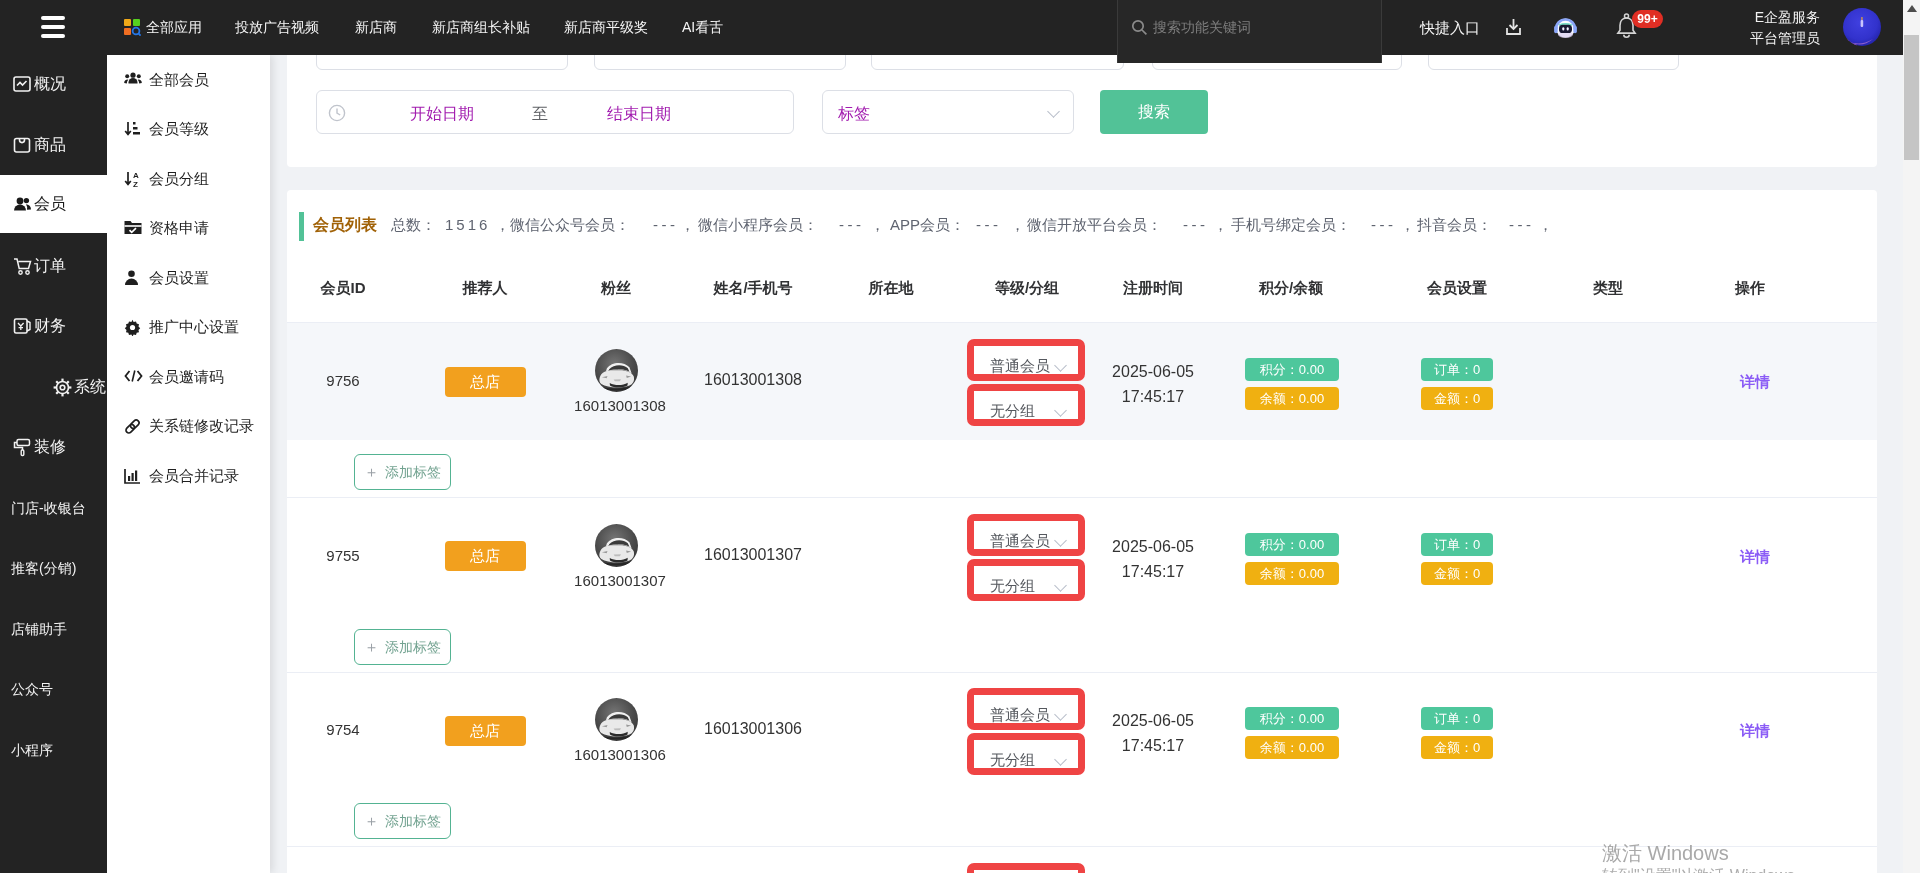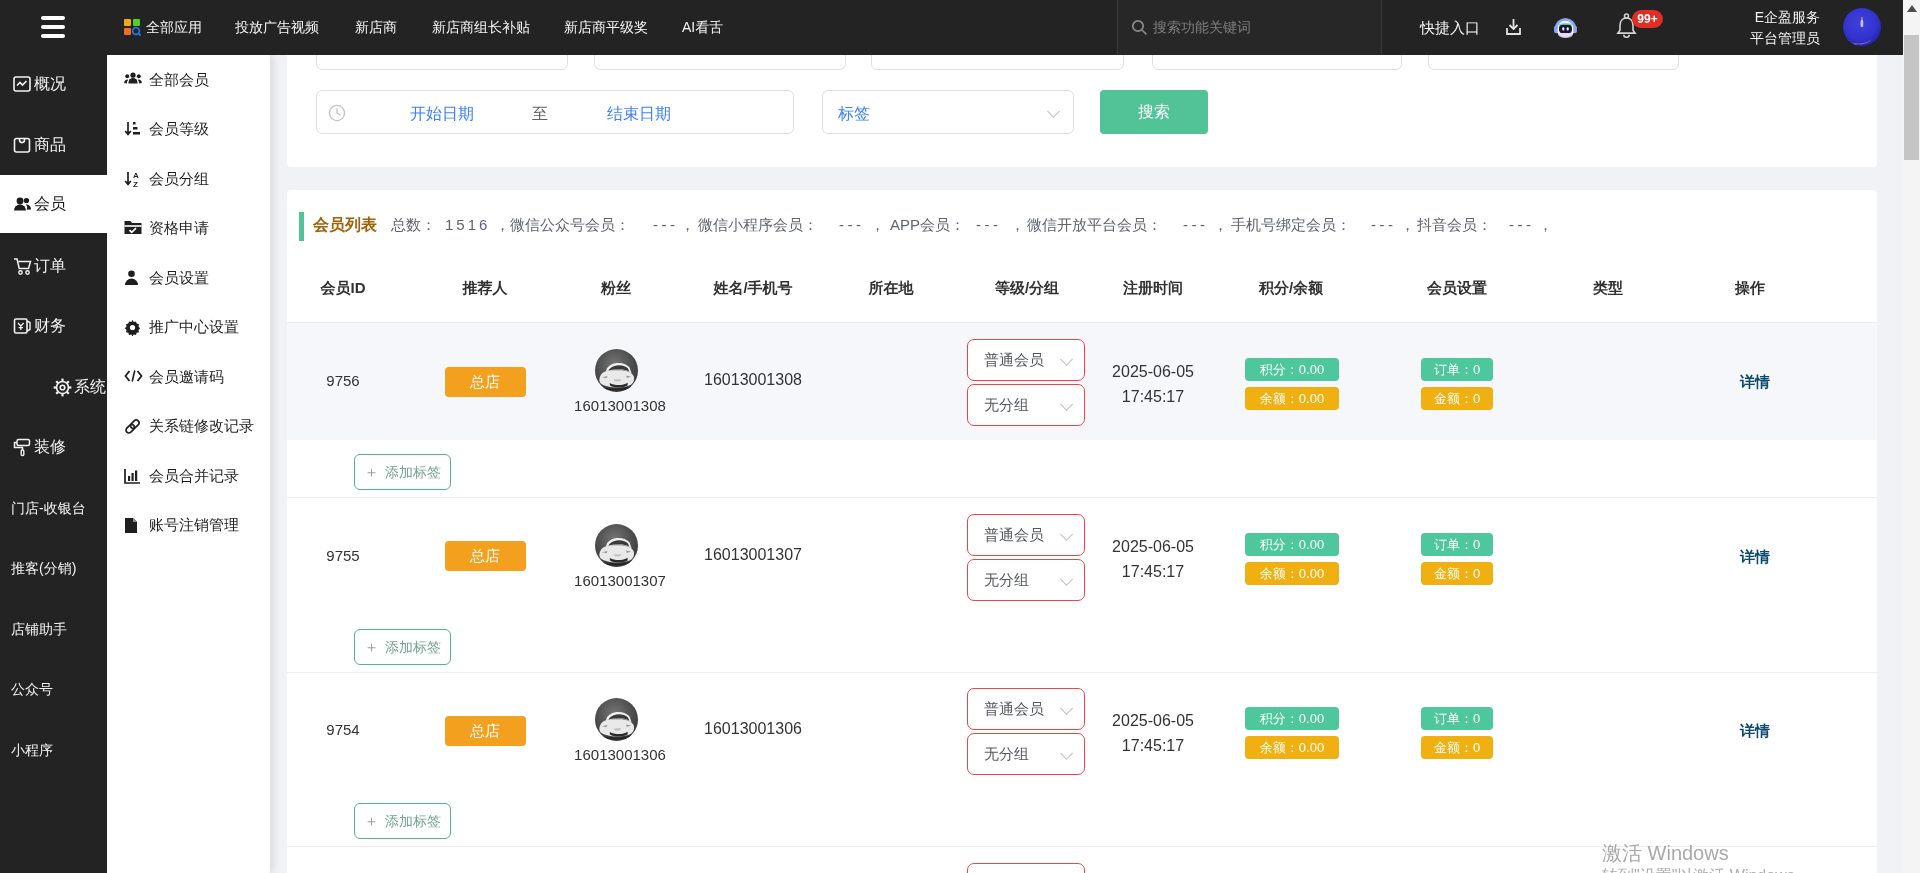--- a/index.html
+++ b/index.html
@@ -4,21 +4,21 @@
 <style>
 * { margin:0; padding:0; box-sizing:border-box; }
 html,body { width:1920px; height:873px; overflow:hidden; font-family:"Liberation Sans",sans-serif; }
 body { position:relative; background:#f0f2f5; }
 .abs { position:absolute; }
 
 
 #topbar { position:absolute; left:0; top:0; width:1903px; height:55px; background:#232323; z-index:30; }
 #topbar .nav { position:absolute; top:0; height:55px; line-height:55px; color:#f5f5f5; font-size:14px; white-space:nowrap; }
 #hamb div { position:absolute; left:0; width:24px; height:3.5px; background:#fff; border-radius:2px; }
-#searchbox { position:absolute; left:1117px; top:0; width:265px; height:55px; border-right:1px solid #3a3a3a; border-left:1px solid #3a3a3a; background:#272727; }
+#searchbox { position:absolute; left:1117px; top:0; width:265px; height:63px; border-right:1px solid #3a3a3a; border-left:1px solid #3a3a3a; background:#272727; }
 #searchbox .ph { position:absolute; left:35px; top:19px; font-size:14px; color:#7d7d7d; }
 .tb-right { color:#d6d6d6; }
 #badge99 { position:absolute; left:1632px; top:10px; width:31px; height:18px; background:#e02e24; border-radius:9px; color:#fff; font-size:12px; font-weight:bold; text-align:center; line-height:18px; z-index:2; }
 #acct { position:absolute; right:83px; top:7px; text-align:right; color:#f2f2f2; font-size:14px; line-height:21px; }
 
 
 #lsb { position:absolute; left:0; top:55px; width:107px; height:818px; background:#232323; z-index:20; }
 .lsb-item { position:absolute; left:0; width:107px; height:54px; color:#f2f2f2; }
 .lsb-item svg { position:absolute; left:13px; top:50%; margin-top:-9px; }
 .lsb-item .t { position:absolute; left:34px; top:50%; margin-top:-10px; font-size:16px; line-height:20px; }
@@ -28,38 +28,38 @@
 
 #ssb { position:absolute; left:107px; top:55px; width:163px; height:818px; background:#fff; z-index:10; box-shadow:3px 0 8px rgba(0,0,0,0.10); }
 .ssb-item { position:absolute; left:0; width:163px; height:49px; color:#1f1f1f; }
 .ssb-item svg { position:absolute; left:17px; top:50%; margin-top:-8px; }
 .ssb-item .t { position:absolute; left:42px; top:50%; margin-top:-9px; font-size:15px; white-space:nowrap; }
 
 
 #content { position:absolute; left:270px; top:0; width:1633px; height:873px; background:#f0f2f5; z-index:1; }
 .card { position:absolute; left:17px; width:1590px; background:#fff; border-radius:4px; }
 .inp { position:absolute; background:#fff; border:1px solid #dcdfe6; border-radius:6px; }
-.ph { color:#3b82f6; }
+.ph { color:#a21caf; }
 .btn-green { background:#52c297; color:#fff; border-radius:4px; text-align:center; }
 .btn-ogreen { background:#fff; color:#52c297; border:1px solid #6cc9a5; border-radius:4px; text-align:center; }
 .chev { position:absolute; width:9px; height:9px; border-right:1.5px solid #b6bcc8; border-bottom:1.5px solid #b6bcc8; transform:rotate(45deg); }
 
 
 .hcell { position:absolute; font-size:15px; font-weight:bold; color:#303133; text-align:center; }
 .cell { position:absolute; text-align:center; font-size:15px; color:#333; }
 .row-bg { position:absolute; left:0; width:1590px; }
-.drop { position:absolute; width:118px; height:42px; border:1px solid #ef4444; border-radius:7px; background:#fff; font-size:15px; color:#55585e; line-height:40px; padding-left:16px; text-align:left; }
+.drop { position:absolute; width:118px; height:42px; border:7px solid #ef4444; border-radius:7px; background:#fff; font-size:15px; color:#55585e; line-height:40px; padding-left:16px; text-align:left; }
 .drop .chev { right:13px; top:15px; }
 .badge { position:absolute; height:23px; border-radius:4px; color:#fff; font-size:13px; text-align:center; line-height:23px; }
 .bgreen { background:#4ec79c; }
 .borange { background:#f0b011; }
 .zd-btn { position:absolute; width:81px; height:30px; background:#f2a01e; border-radius:4px; color:#fff; font-size:15px; text-align:center; line-height:30px; }
 .tag-btn { position:absolute; width:97px; height:36px; border:1px solid #54b392; border-radius:6px; background:#fff; font-size:14px; color:#73a391; text-align:center; line-height:34px; }
 .tag-btn .plus { color:#9aa0a6; margin-right:6px; font-size:15px; }
-.detail { position:absolute; color:#0c4a6e; font-size:15px; font-weight:bold; }
+.detail { position:absolute; color:#8b5cf6; font-size:15px; font-weight:bold; }
 .hr { position:absolute; left:0; width:1590px; height:1px; background:#ebeef5; }
 
 
 #sbar { position:absolute; left:1903px; top:0; width:17px; height:873px; background:#f4f4f4; z-index:40; }
 #sbar .thumb { position:absolute; left:1px; top:35px; width:15px; height:125px; background:#c5c5c5; }
 #sbar .up { position:absolute; left:4px; top:5px; width:0; height:0; border-left:5px solid transparent; border-right:5px solid transparent; border-bottom:7px solid #4d4d4d; }
 
 .wm1 { position:absolute; left:1602px; top:840px; font-size:20px; color:#a9a9a9; z-index:50; }
 .st-num { letter-spacing:3px; } .st-dash { letter-spacing:3.5px; }
 .wm2 { position:absolute; left:1602px; top:866px; font-size:16px; color:#adadad; z-index:50; }
@@ -357,27 +357,20 @@
   </div>
   <div class="ssb-item" style="top:396px;">
     <svg width="16" height="16" viewBox="0 0 16 16">
         <path d="M1 1 v14 h15" fill="none" stroke="#1f1f1f" stroke-width="1.7"></path>
         <rect x="4" y="8" width="2.2" height="5" fill="#1f1f1f"></rect>
         <rect x="7.5" y="5" width="2.2" height="8" fill="#1f1f1f"></rect>
         <rect x="11" y="2.5" width="2.2" height="10.5" fill="#1f1f1f"></rect>
       </svg>
     <div class="t">会员合并记录</div>
   </div>
-  <div class="ssb-item" style="top:445.5px;">
-    <svg width="14" height="17" viewBox="0 0 14 17">
-        <path d="M1 1 h8 l4 4 v11 h-12 z" fill="#1f1f1f"></path>
-        <path d="M9 1 v4 h4 z" fill="#8a8a8a"></path>
-      </svg>
-    <div class="t">账号注销管理</div>
-  </div>
 </div>
 <div id="lsb">
   <div class="lsb-item" style="top:2px;">
     <svg width="18" height="18" viewBox="0 0 18 18">
         <rect x="1" y="2" width="16" height="14" rx="2" fill="none" stroke="#f2f2f2" stroke-width="1.6"></rect>
         <polyline points="4,10.5 7,7.5 9.5,10 13.5,6" fill="none" stroke="#f2f2f2" stroke-width="1.6"></polyline>
       </svg>
     <div class="t">概况</div>
   </div>
   <div class="lsb-item" style="top:62.5px;">

